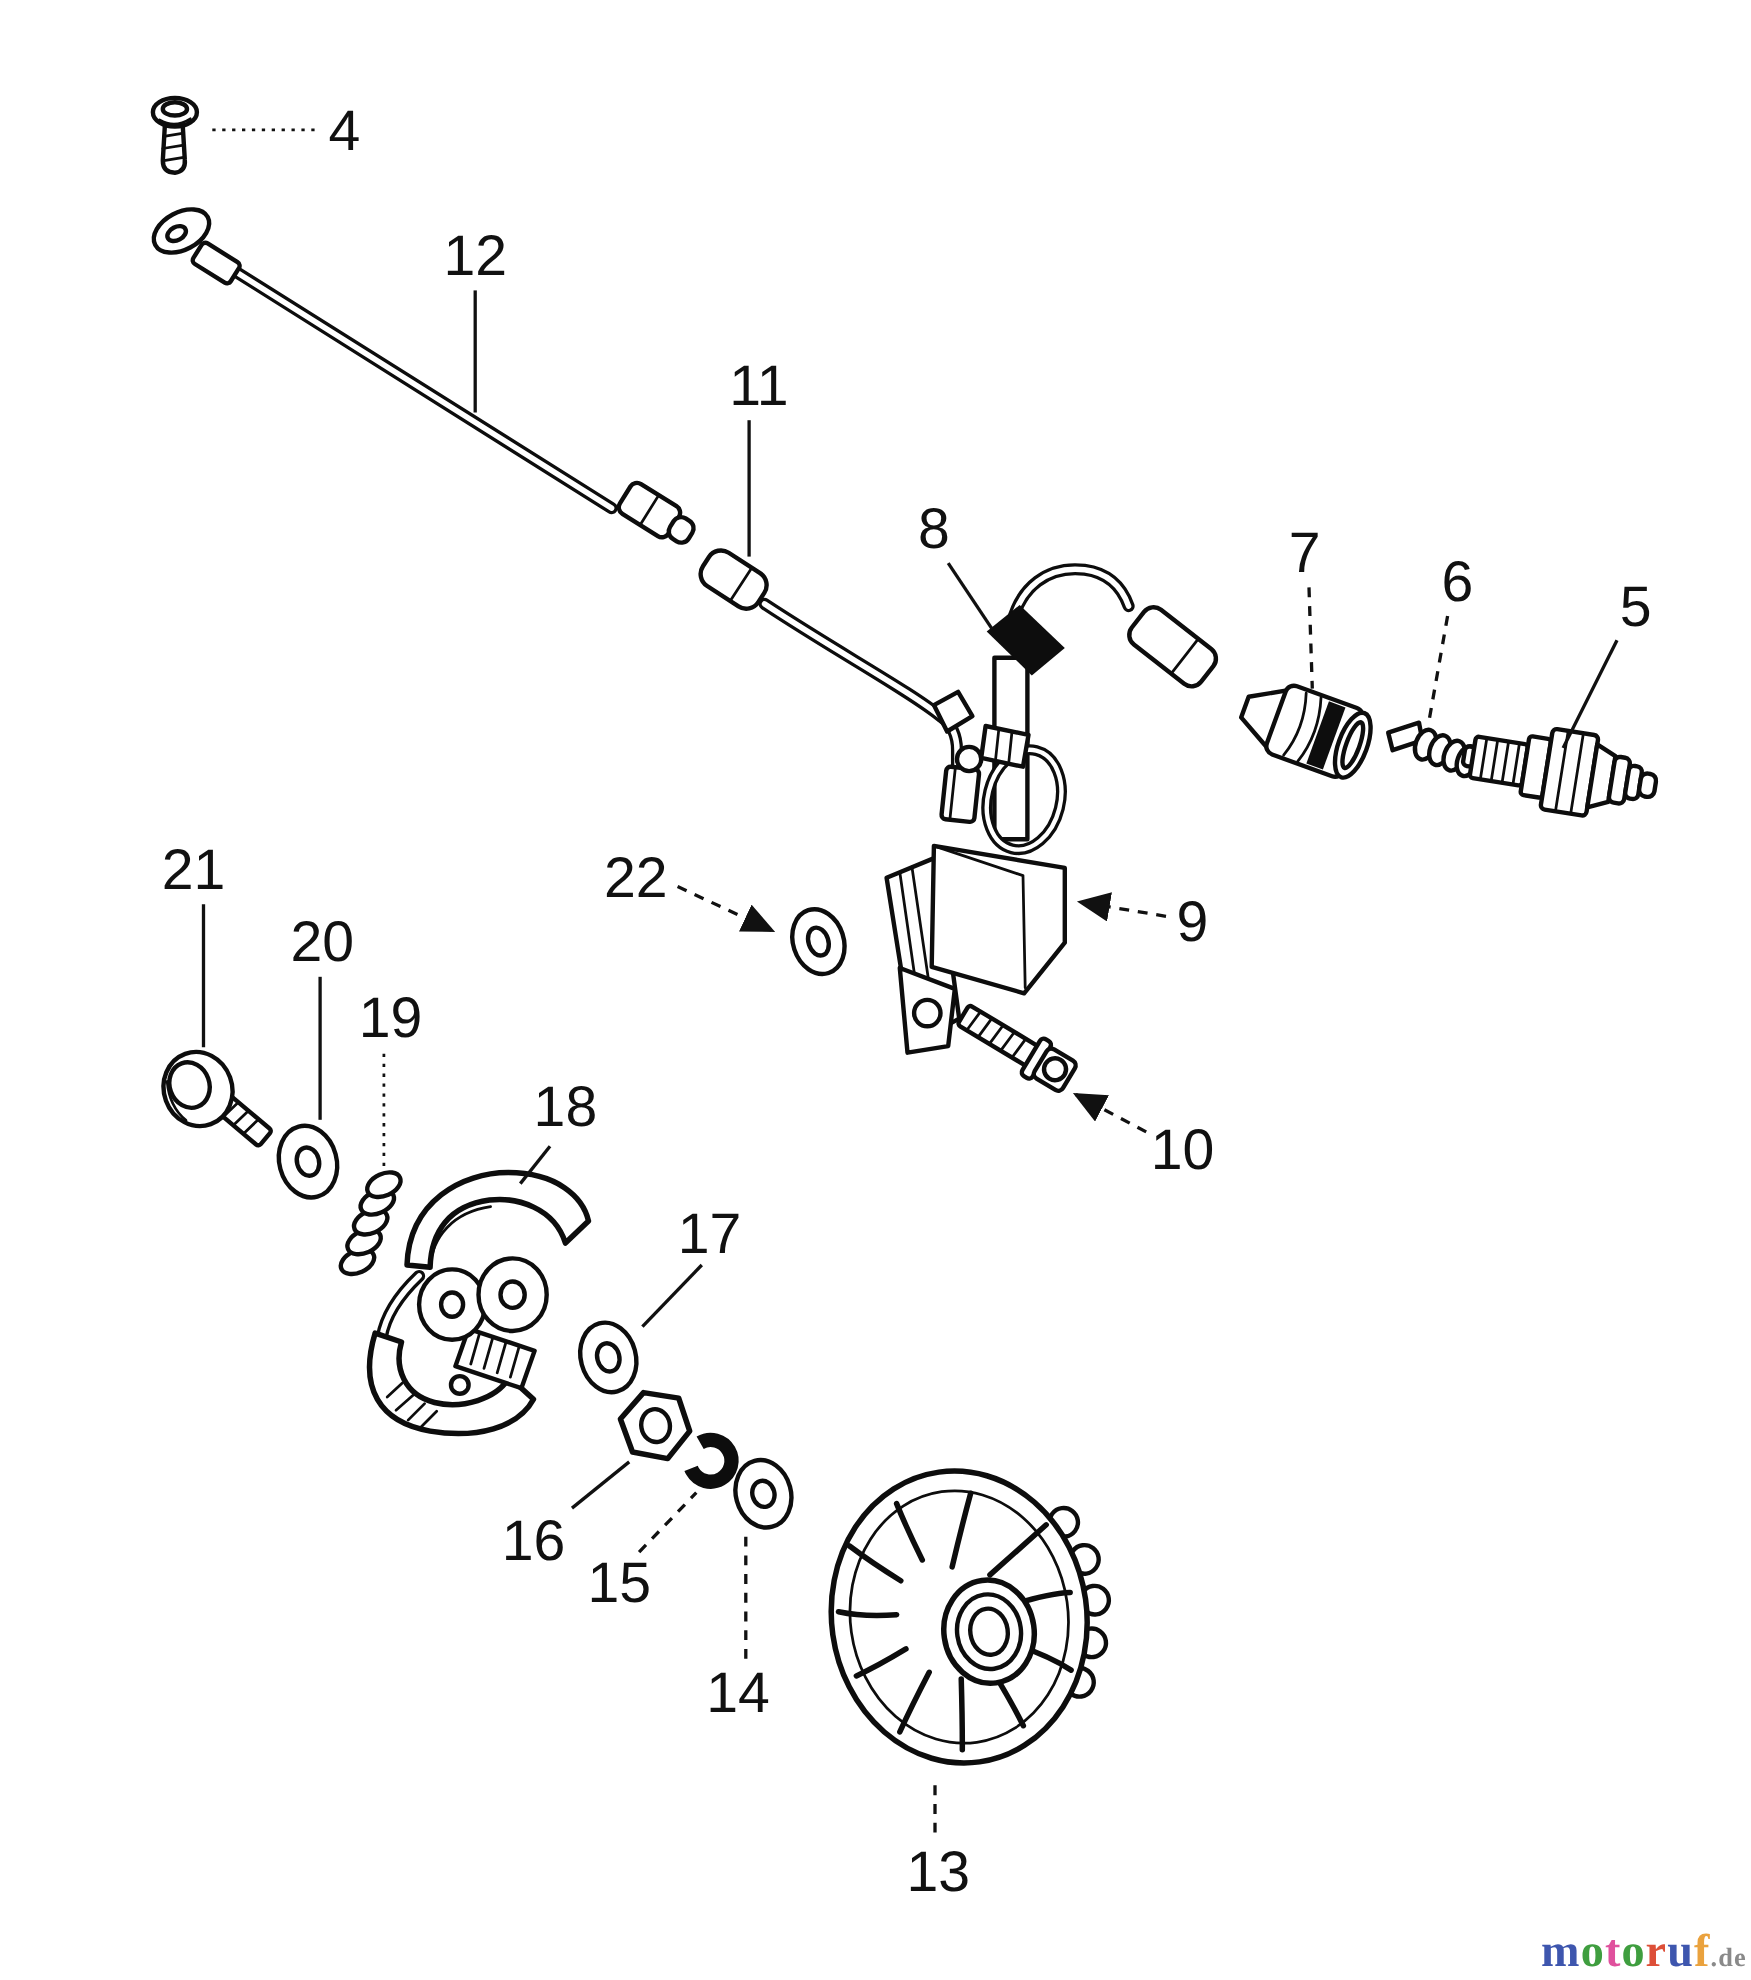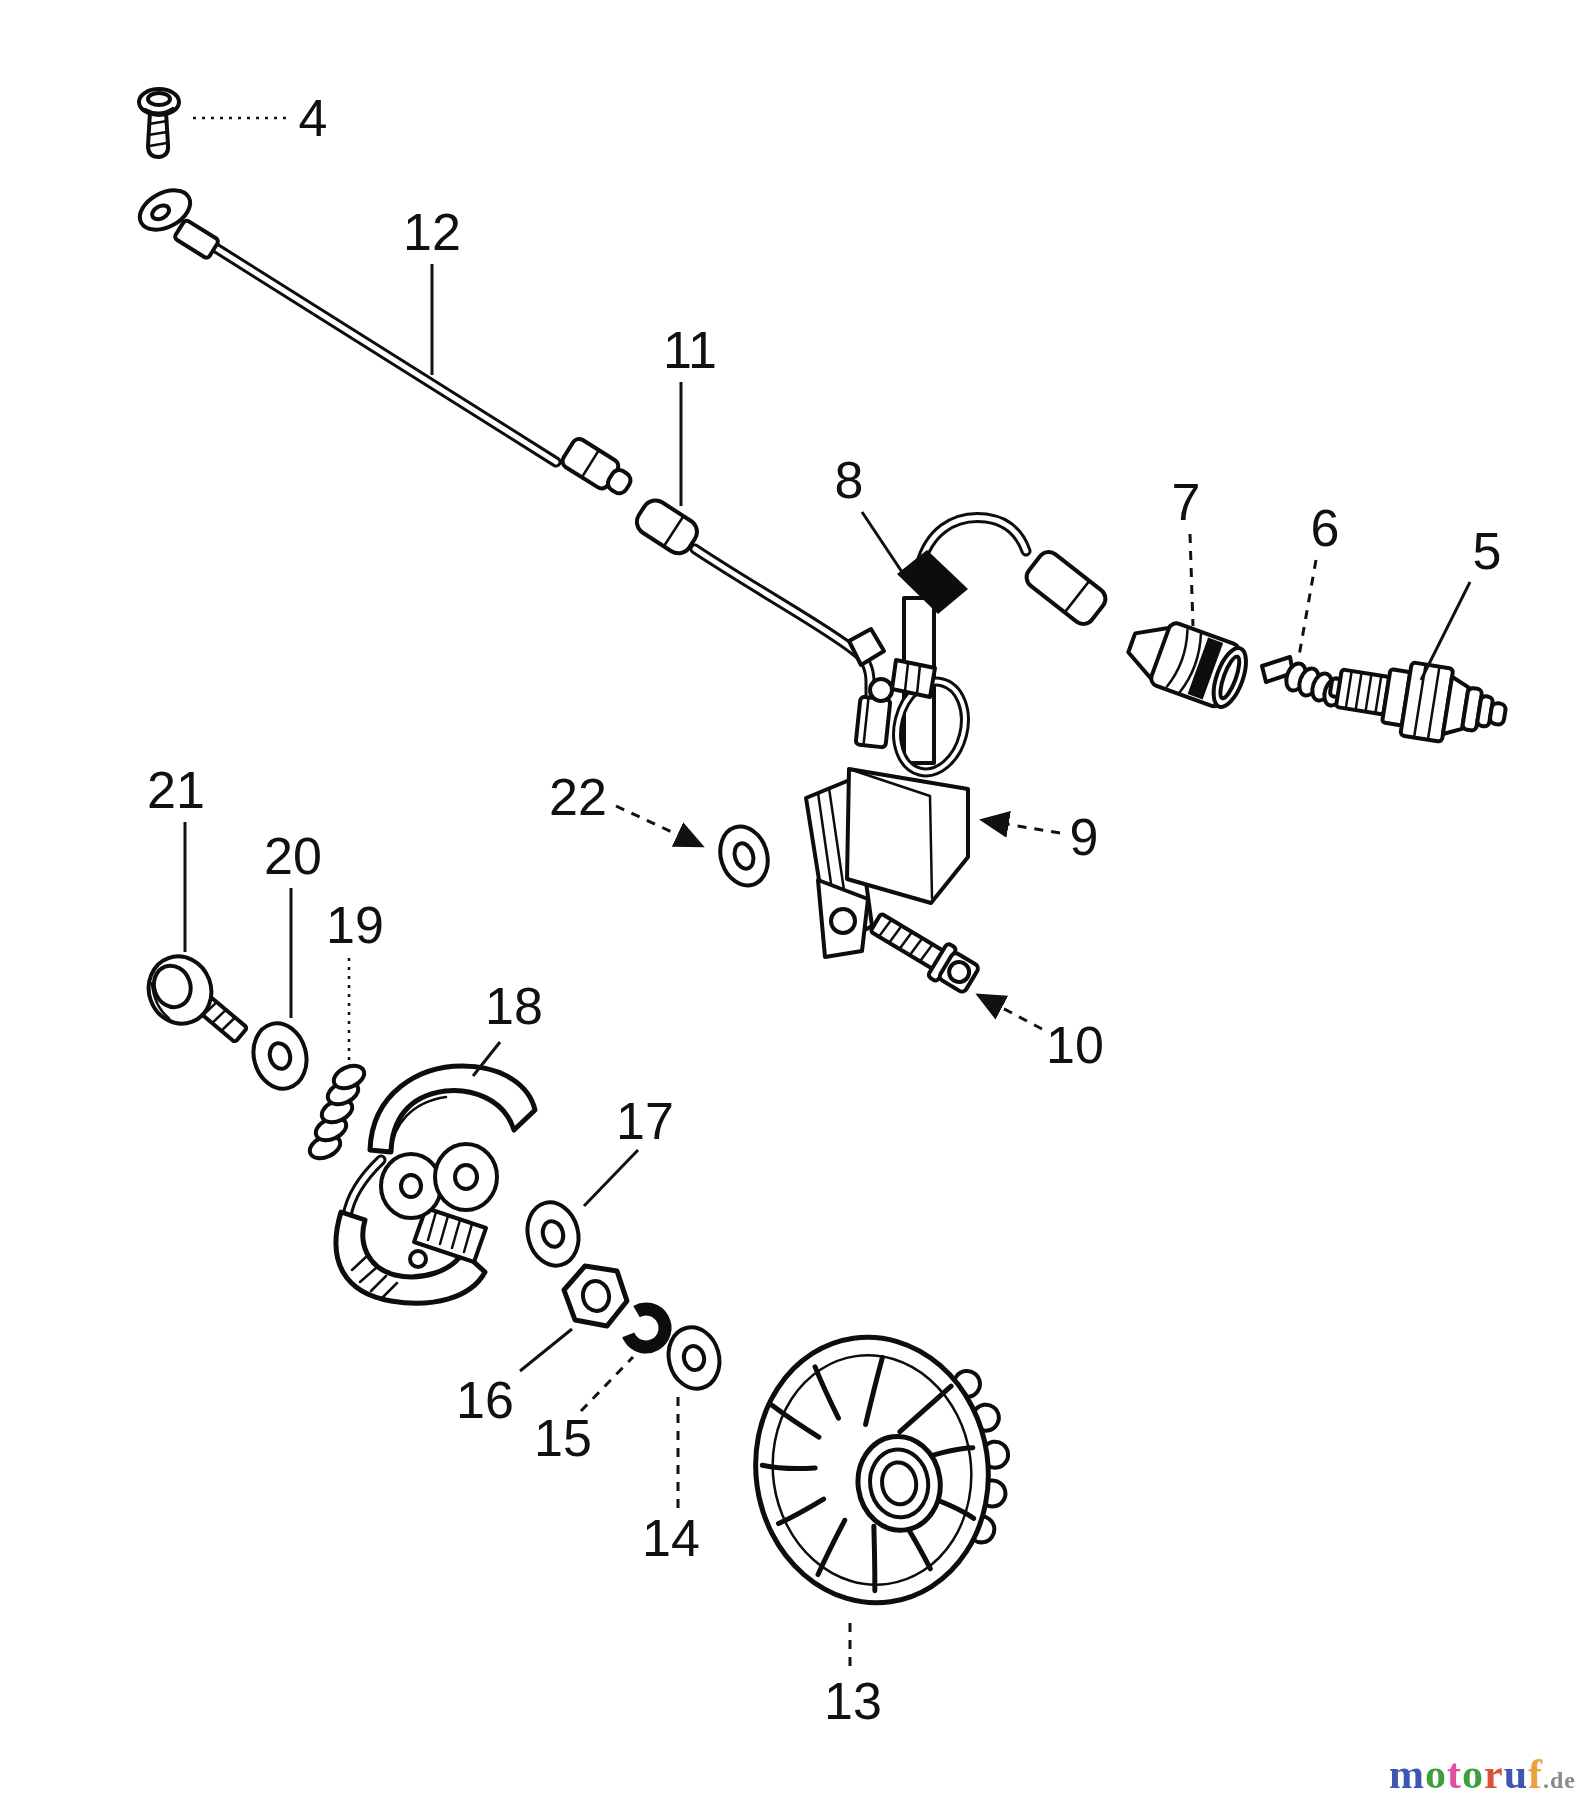--- a/index.html
+++ b/index.html
@@ -13,21 +13,21 @@
   .fw5  { fill:#ffffff; stroke:#0d0d0d; stroke-width:5; stroke-linejoin:round; }
   .blk  { fill:#0d0d0d; stroke:none; }
   .tube-o { fill:none; stroke:#0d0d0d; stroke-width:11; stroke-linecap:round; }
   .tube-i { fill:none; stroke:#ffffff; stroke-width:5;  stroke-linecap:round; }
   #callout-layer text { font-family:"Liberation Sans", sans-serif; font-size:52px; fill:#111;
                         text-anchor:middle; }
   #callout-layer line { stroke:#111; stroke-width:3; fill:none; }
   #callout-layer line.dashed { stroke-dasharray:9 8; }
   #callout-layer line.dotted { stroke-width:2.5; stroke-dasharray:3 6; }
   
-  #watermark { position:absolute; right:16px; bottom:2px;
+  #watermark { position:absolute; right:4px; bottom:2px;
                font-family:"Liberation Serif", serif; font-weight:bold; font-size:42px;
                letter-spacing:1px; cursor:pointer; user-select:none; }
   #watermark .suffix { font-size:24px; font-weight:bold; }
 </style>
 </head>
 <body>
 
 <div id="page">
   <svg id="diagram-svg" viewBox="0 0 1592 1800" width="1592" height="1800">
     <defs>

